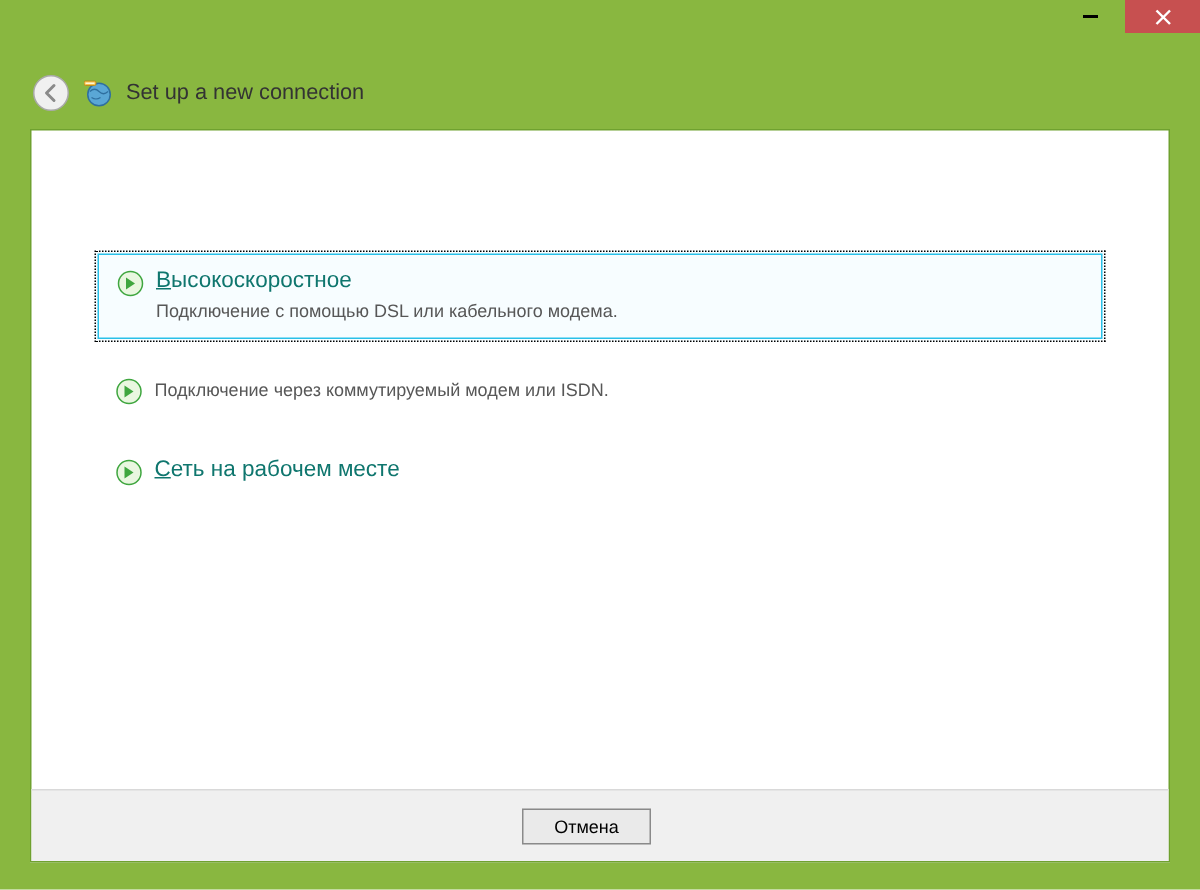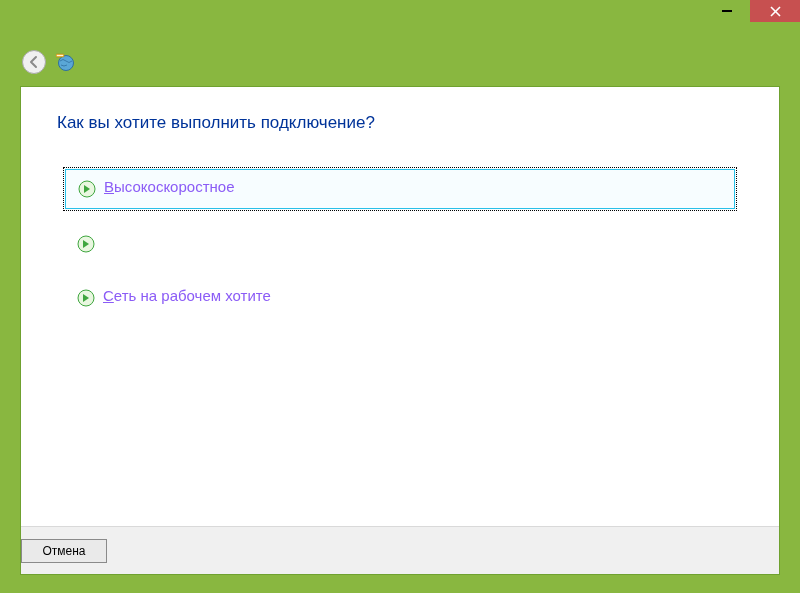--- a/index.html
+++ b/index.html
@@ -126,21 +126,21 @@
     margin-right: 8px;
     margin-top: 2px;
   }
   .option-arrow svg { display:block; }
 
   .option-body {
     flex: 1;
   }
   .option-title {
     font-size: 15px;
-    color: #8b5cf6;
+    color: #0f766e;
     line-height: 1.25;
   }
   .option-title .ul { text-decoration: underline; }
   .option-desc {
     font-size: 12px;
     color: #575757;
     margin-top: 2px;
     line-height: 1.35;
     max-width: 600px;
   }
@@ -149,21 +149,21 @@
   .button-bar {
     position: absolute;
     bottom: 0;
     left: 0;
     right: 0;
     height: 48px;
     background: #f0f0f0;
     border-top: 1px solid #d9d9d9;
     display: flex;
     align-items: center;
-    justify-content: flex-start;
+    justify-content: center;
     padding-right: 18px;
   }
   .cancel-btn {
     min-width: 86px;
     height: 24px;
     padding: 0 14px;
     background: #eaeaea;
     border: 1px solid #8a8a8a;
     font-size: 12px;
     color: #000;
@@ -198,65 +198,67 @@
   </div>
   <div class="world-icon">
     <svg width="20" height="20" viewBox="0 0 20 20">
       <circle cx="10" cy="11" r="7.5" fill="#5aa7d6" stroke="#2f6f9f" stroke-width="1"></circle>
       <path d="M4 9 Q7 6 10 9 Q13 12 16 9" fill="none" stroke="#2f6f9f" stroke-width="0.8"></path>
       <path d="M5 13 Q8 15 11 13" fill="none" stroke="#2f6f9f" stroke-width="0.8"></path>
       <rect x="0" y="2" width="8" height="3" rx="1" fill="#f6c24a" stroke="#b9861a" stroke-width="0.6"></rect>
       <rect x="1" y="3" width="6" height="1" fill="#fff7d6"></rect>
     </svg>
   </div>
+  <div class="title-text">Set up a new connection</div>
 </div>
 
 <div class="content">
 
-  <div class="heading">Как вы хотите выполнить подключение?</div>
 
   <div class="options">
 
     <div class="option selected">
       <div class="option-row">
         <div class="option-arrow">
           <svg width="18" height="18" viewBox="0 0 18 18">
             <circle cx="9" cy="9" r="8" fill="#e9f7e0" stroke="#3fa63f" stroke-width="1"></circle>
             <path d="M6 5 L12 9 L6 13 Z" fill="#3fa63f"></path>
           </svg>
         </div>
         <div class="option-body">
           <div class="option-title"><span class="ul">В</span><span>ысокоскоростное</span></div>
+          <div class="option-desc">Подключение с помощью DSL или кабельного модема.</div>
         </div>
       </div>
     </div>
 
     <div class="option">
       <div class="option-row">
         <div class="option-arrow">
           <svg width="18" height="18" viewBox="0 0 18 18">
             <circle cx="9" cy="9" r="8" fill="#e9f7e0" stroke="#3fa63f" stroke-width="1"></circle>
             <path d="M6 5 L12 9 L6 13 Z" fill="#3fa63f"></path>
           </svg>
         </div>
         <div class="option-body">
+          <div class="option-desc">Подключение через коммутируемый модем или ISDN.</div>
         </div>
       </div>
     </div>
 
     <div class="option">
       <div class="option-row">
         <div class="option-arrow">
           <svg width="18" height="18" viewBox="0 0 18 18">
             <circle cx="9" cy="9" r="8" fill="#e9f7e0" stroke="#3fa63f" stroke-width="1"></circle>
             <path d="M6 5 L12 9 L6 13 Z" fill="#3fa63f"></path>
           </svg>
         </div>
         <div class="option-body">
-          <div class="option-title"><span class="ul">С</span><span>еть на рабочем хотите</span></div>
+          <div class="option-title"><span class="ul">С</span><span>еть на рабочем месте</span></div>
         </div>
       </div>
     </div>
 
   </div>
 
   <div class="button-bar">
     <div class="cancel-btn">Отмена</div>
   </div>
 </div>

